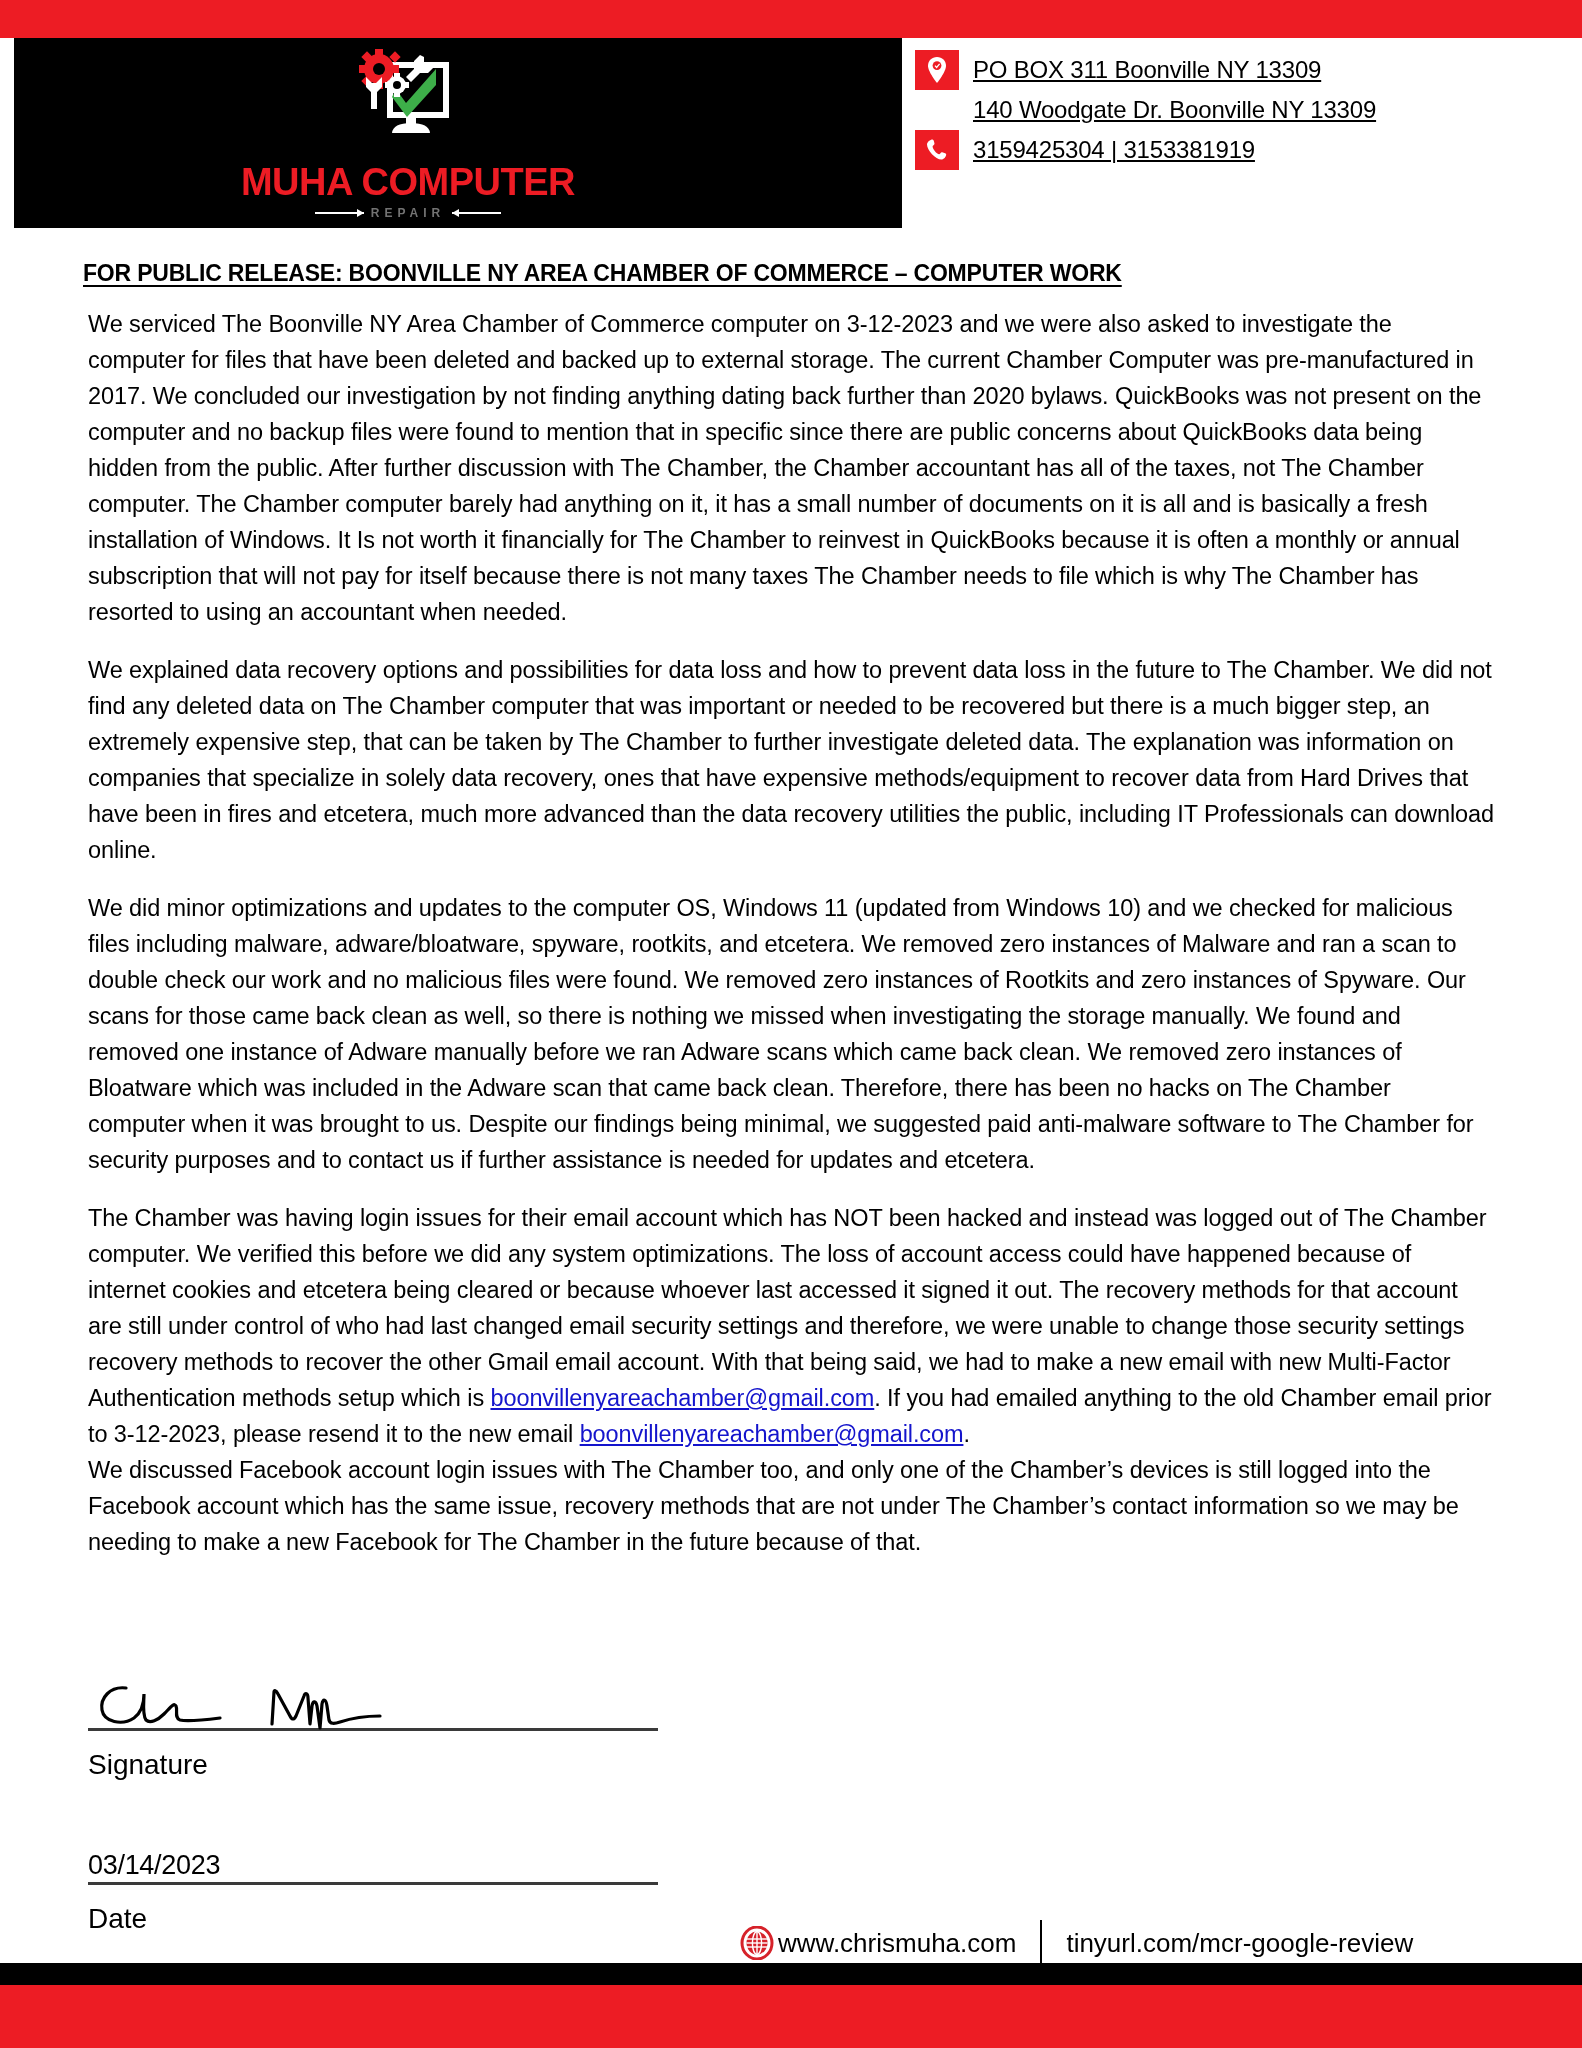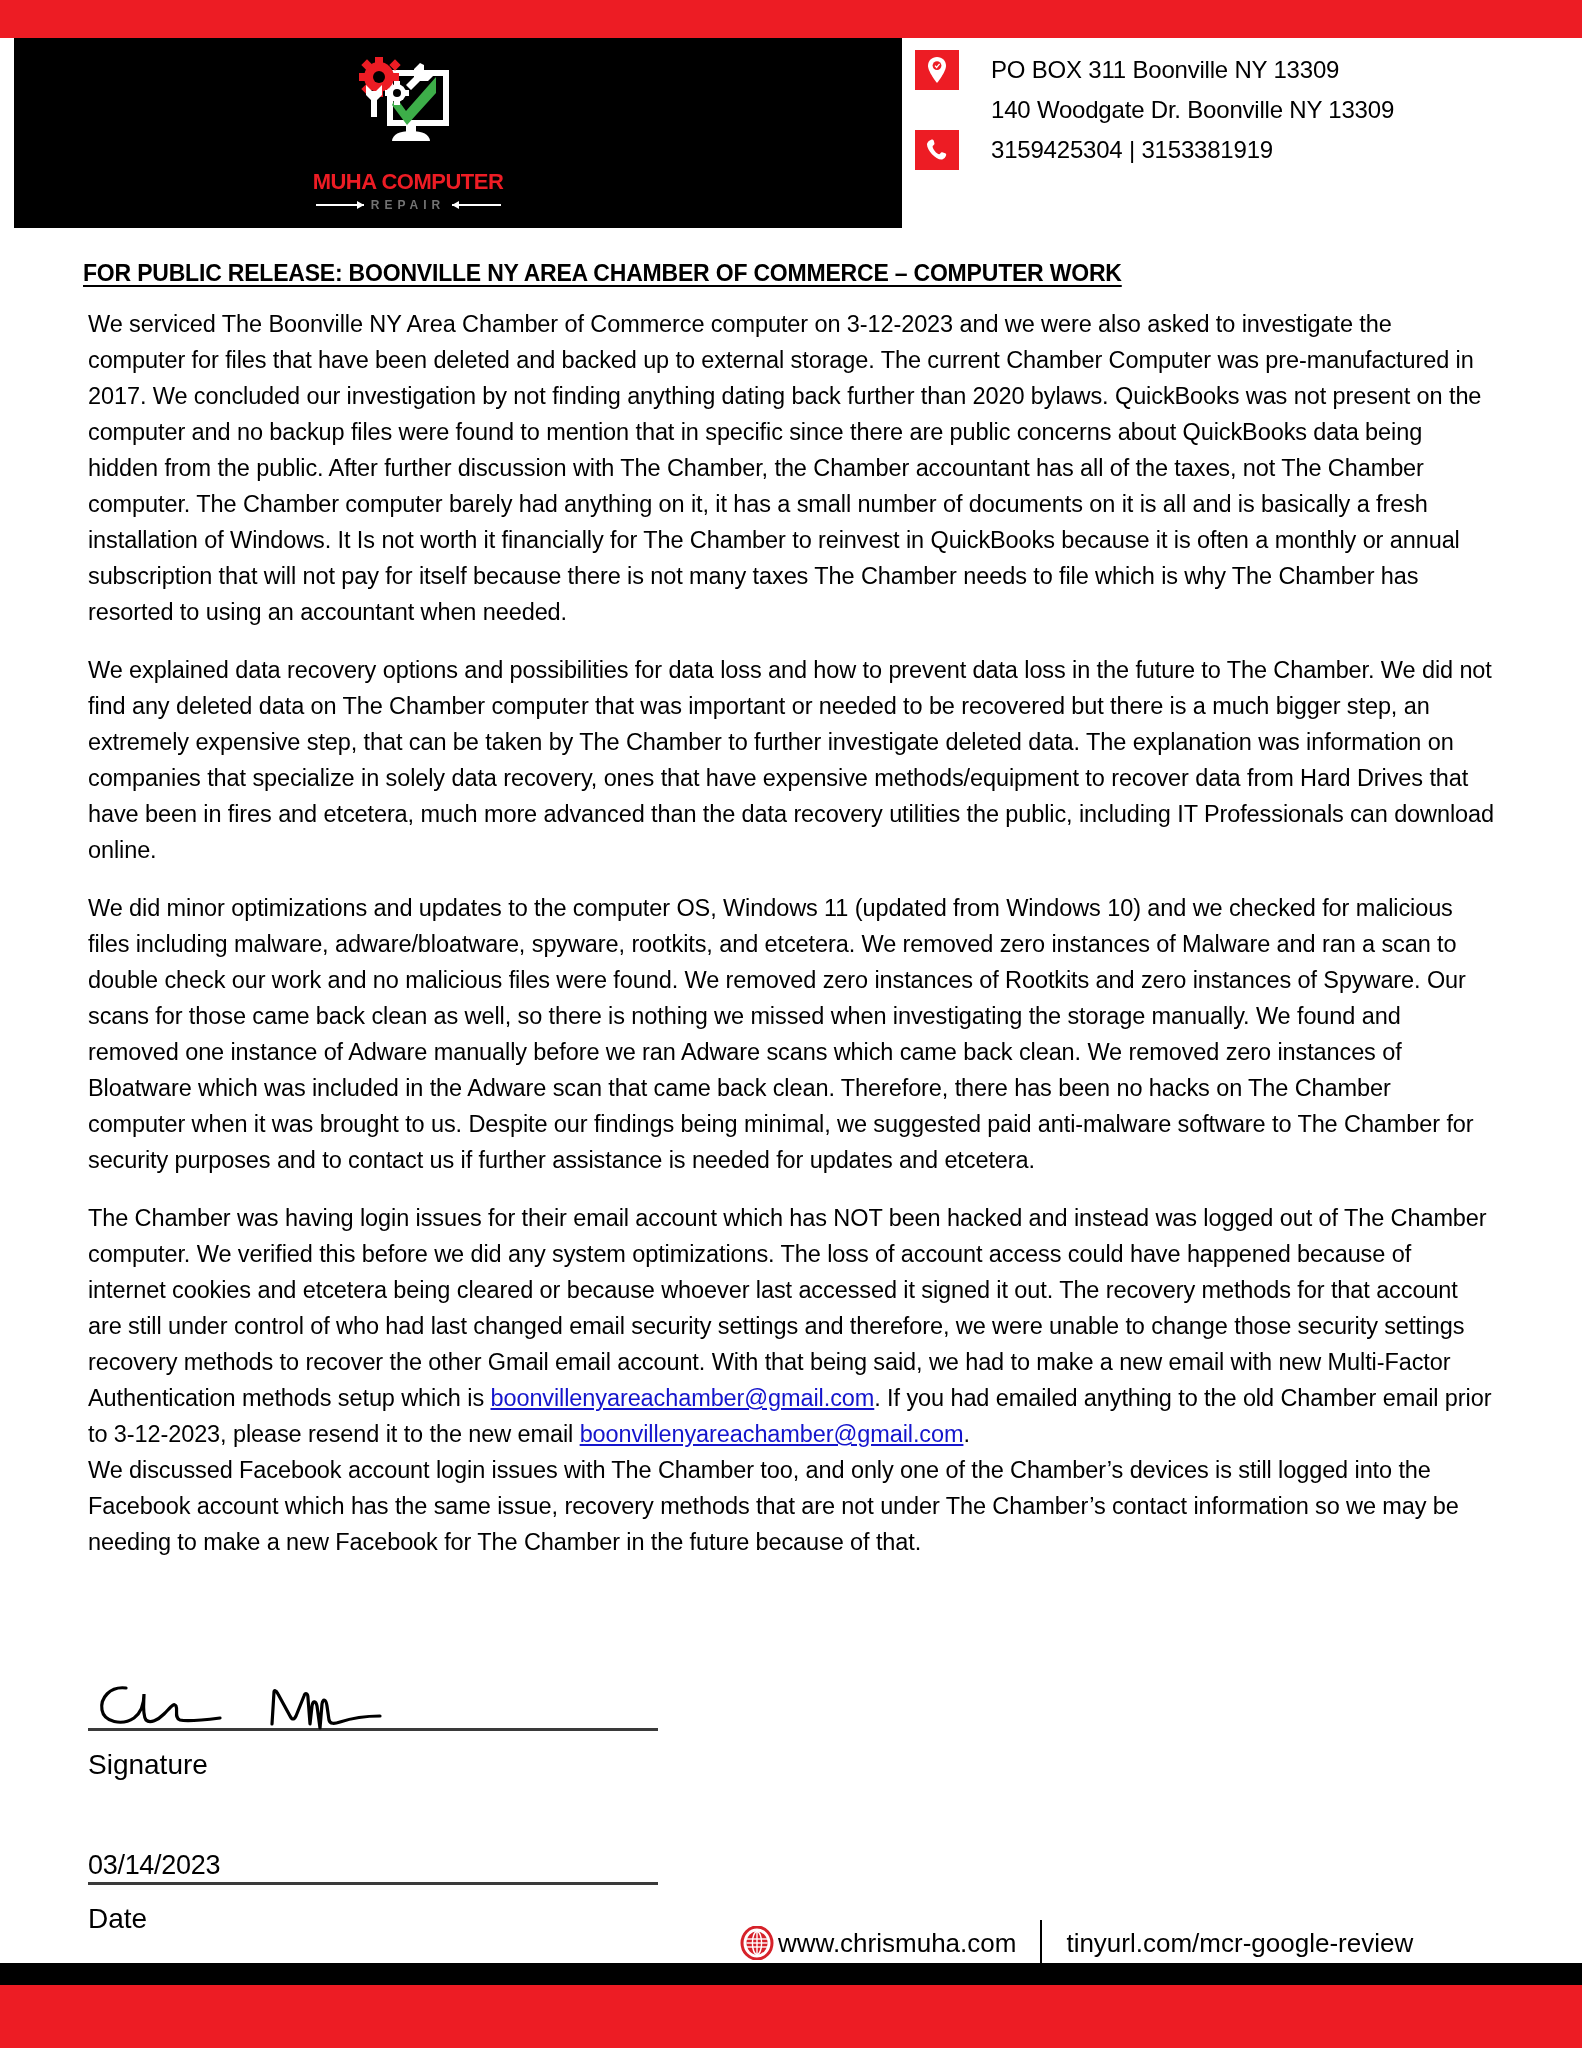--- a/index.html
+++ b/index.html
@@ -49,21 +49,21 @@
     align-items: center;
     justify-content: center;
     margin-left: 0px;
     transform: translateX(-50px);
   }
   .logo-art { width: 128px; height: 96px; display:block; }
   .logo-wordmark {
     color: #ED1C24;
     font-family: "Liberation Sans", sans-serif;
     font-weight: bold;
-    font-size: 22px;
+    font-size: 38px;
     letter-spacing: -0.5px;
     line-height: 1;
     margin-top: 20px;
     white-space: nowrap;
   }
   .logo-sub {
     display: flex;
     align-items: center;
     justify-content: center;
     margin-top: 5px;
@@ -110,23 +110,24 @@
     background: #ED1C24;
     display: flex;
     align-items: center;
     justify-content: center;
     flex: 0 0 44px;
   }
   .contact-icon.blank { background: #ffffff; }
   .contact-text {
     font-size: 24px;
     line-height: 40px;
-    padding-left: 32px;
+    padding-left: 14px;
     white-space: nowrap;
     letter-spacing: -0.2px;
+    text-decoration: underline;
   }
 
   
   .doc {
     position: absolute;
     left: 0; top: 228px;
     width: 1582px;
   }
   .title {
     position: absolute;

